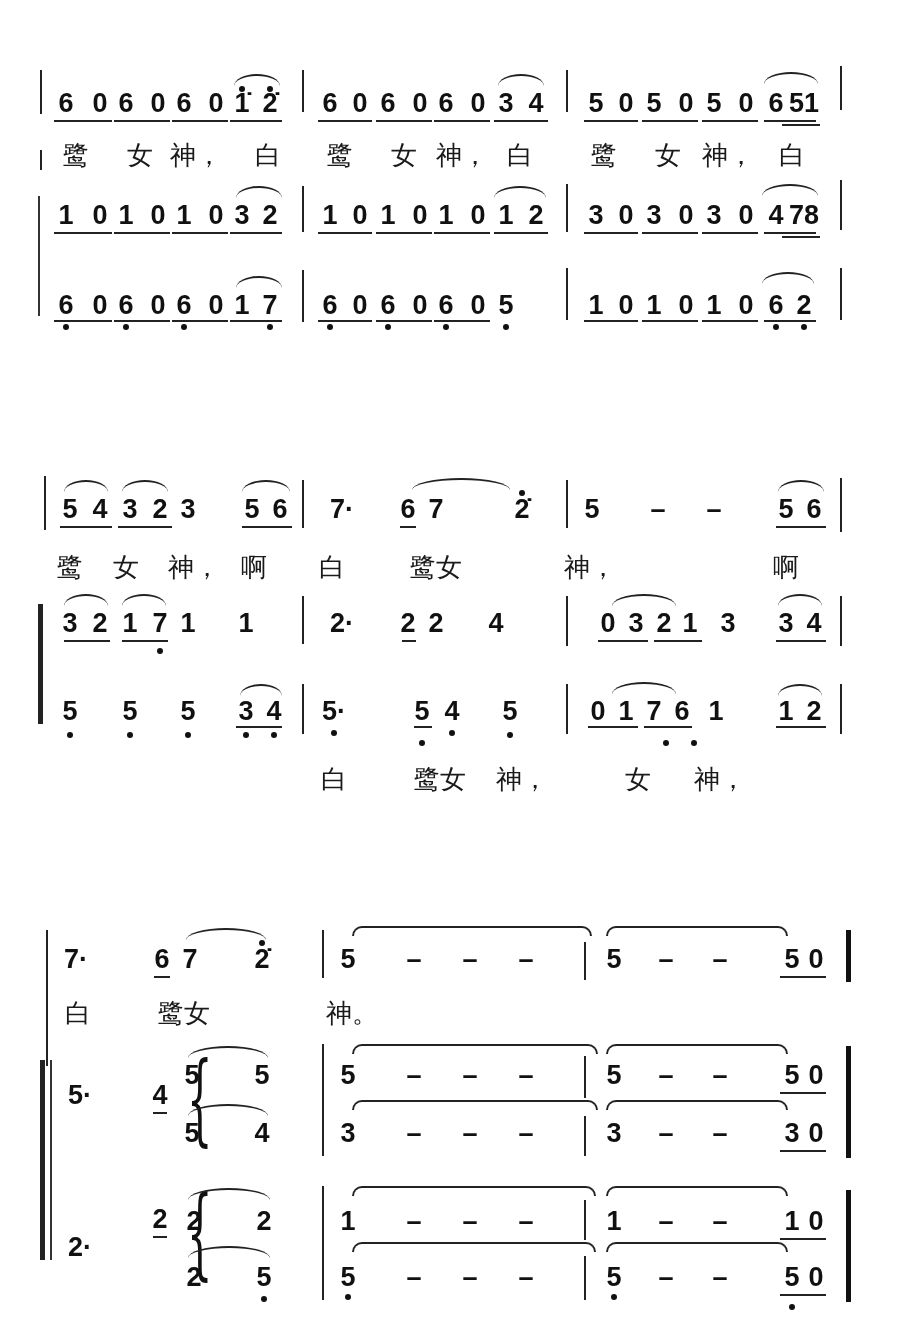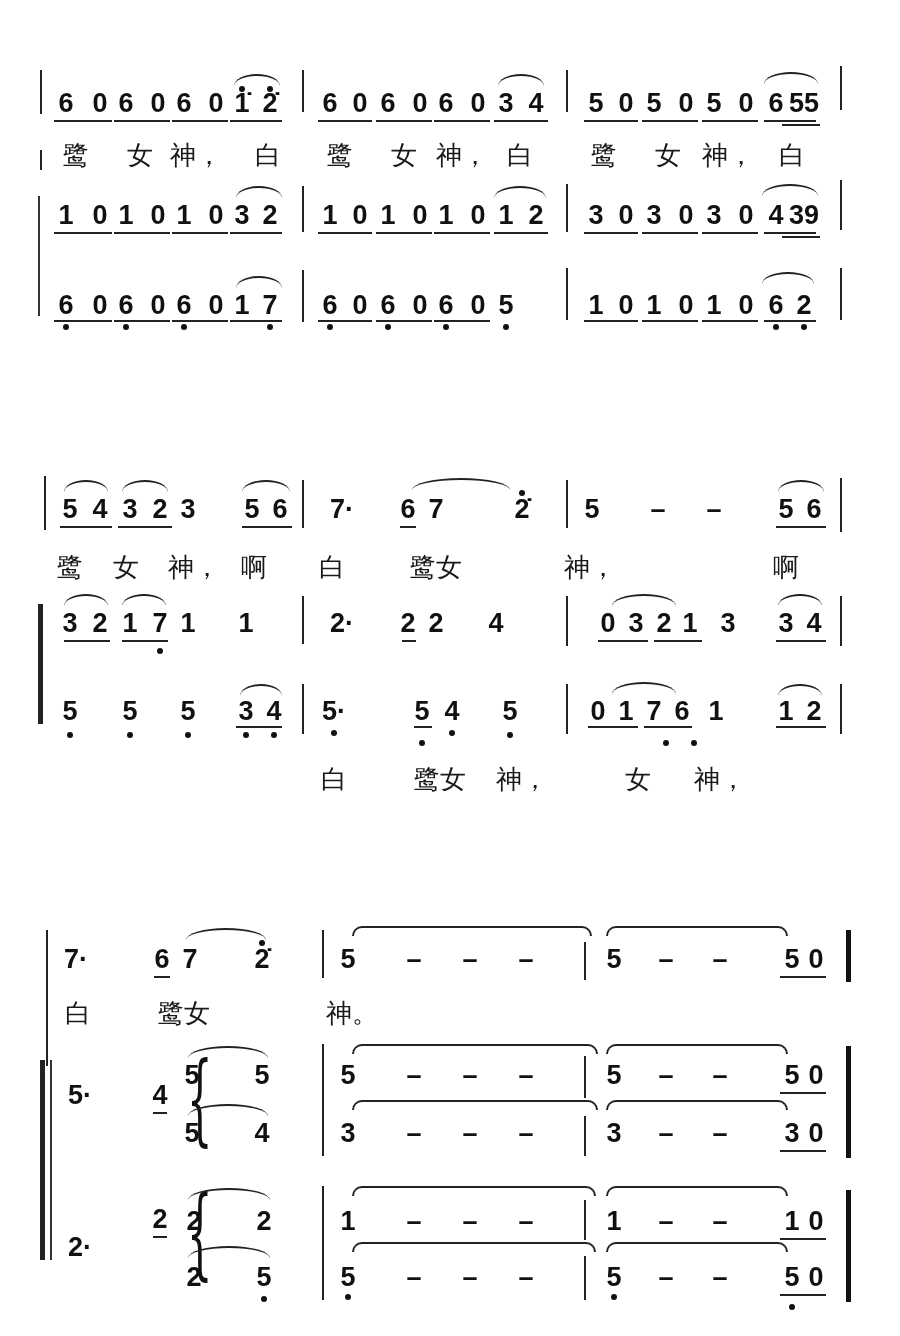--- a/index.html
+++ b/index.html
@@ -41,21 +41,21 @@
     <div class="n" style="left: 478px; top: 88px;">0</div>
     <div class="n" style="left: 506px; top: 88px;">3</div>
     <div class="n" style="left: 536px; top: 88px;">4</div>
     <div class="n" style="left: 596px; top: 88px;">5</div>
     <div class="n" style="left: 626px; top: 88px;">0</div>
     <div class="n" style="left: 654px; top: 88px;">5</div>
     <div class="n" style="left: 686px; top: 88px;">0</div>
     <div class="n" style="left: 714px; top: 88px;">5</div>
     <div class="n" style="left: 746px; top: 88px;">0</div>
     <div class="n" style="left: 776px; top: 88px;">6</div>
-    <div class="n" style="left: 804px; top: 88px;">55</div>
+    <div class="n" style="left: 804px; top: 88px;">51</div>
     <div class="n" style="left: 66px; top: 200px;">1</div>
     <div class="n" style="left: 100px; top: 200px;">0</div>
     <div class="n" style="left: 126px; top: 200px;">1</div>
     <div class="n" style="left: 158px; top: 200px;">0</div>
     <div class="n" style="left: 184px; top: 200px;">1</div>
     <div class="n" style="left: 216px; top: 200px;">0</div>
     <div class="n" style="left: 242px; top: 200px;">3</div>
     <div class="n" style="left: 270px; top: 200px;">2</div>
     <div class="n" style="left: 330px; top: 200px;">1</div>
     <div class="n" style="left: 360px; top: 200px;">0</div>
@@ -65,21 +65,21 @@
     <div class="n" style="left: 478px; top: 200px;">0</div>
     <div class="n" style="left: 506px; top: 200px;">1</div>
     <div class="n" style="left: 536px; top: 200px;">2</div>
     <div class="n" style="left: 596px; top: 200px;">3</div>
     <div class="n" style="left: 626px; top: 200px;">0</div>
     <div class="n" style="left: 654px; top: 200px;">3</div>
     <div class="n" style="left: 686px; top: 200px;">0</div>
     <div class="n" style="left: 714px; top: 200px;">3</div>
     <div class="n" style="left: 746px; top: 200px;">0</div>
     <div class="n" style="left: 776px; top: 200px;">4</div>
-    <div class="n" style="left: 804px; top: 200px;">39</div>
+    <div class="n" style="left: 804px; top: 200px;">78</div>
     <div class="n" style="left: 66px; top: 290px;">6</div>
     <div class="n" style="left: 100px; top: 290px;">0</div>
     <div class="n" style="left: 126px; top: 290px;">6</div>
     <div class="n" style="left: 158px; top: 290px;">0</div>
     <div class="n" style="left: 184px; top: 290px;">6</div>
     <div class="n" style="left: 216px; top: 290px;">0</div>
     <div class="n" style="left: 242px; top: 290px;">1</div>
     <div class="n" style="left: 270px; top: 290px;">7</div>
     <div class="n" style="left: 330px; top: 290px;">6</div>
     <div class="n" style="left: 360px; top: 290px;">0</div>

